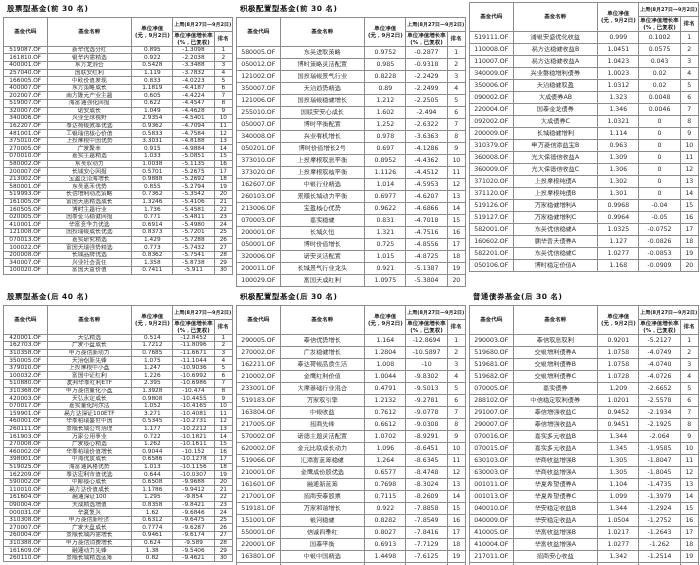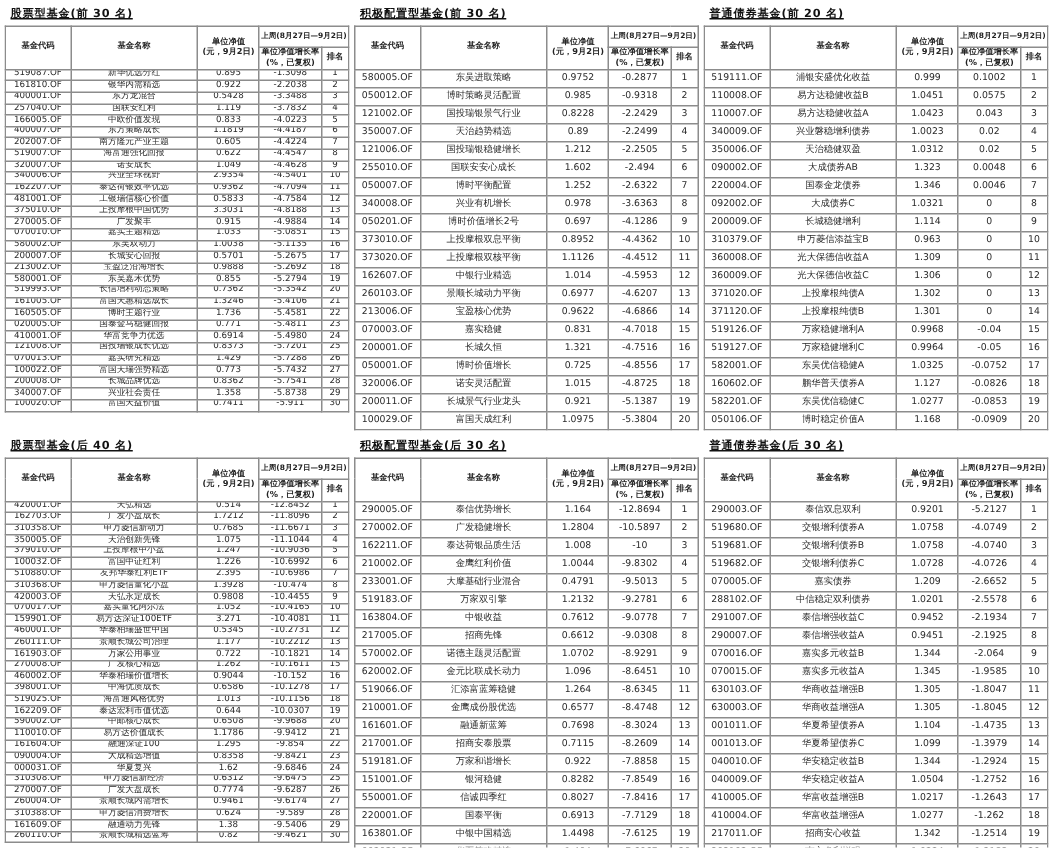--- a/index.html
+++ b/index.html
@@ -1,19 +1,19 @@
 <!DOCTYPE html>
 <html><head>
 <meta charset="utf-8">
 <style>
   html,body{margin:0;padding:0;background:#fff;}
   body{width:700px;height:565px;overflow:hidden;font-family:"DejaVu Sans",sans-serif;color:#1c1c1c;}
   .grid{display:grid;grid-template-columns:230px 230px 230px;column-gap:3px;row-gap:3px;padding:2px 2px 0 3px;}
   .tbl-sec{overflow:hidden;}
-  .tbl-title{font-size:7.5px;font-weight:bold;color:#111;margin:2px 0 3px 4px;letter-spacing:0.5px;white-space:nowrap;text-decoration:underline;}
+  .tbl-title{font-size:7.5px;font-weight:bold;color:#111;margin:2px 0 3px 4px;letter-spacing:0.5px;white-space:nowrap;}
   table{width:100%;border-collapse:collapse;table-layout:fixed;}
   th,td{border:1px solid #8c8c8c;padding:0;text-align:center;overflow:hidden;}
   th{font-size:5.5px;font-weight:bold;line-height:1.25;white-space:pre-line;color:#222;height:13px;}
   th.week{font-size:5px;white-space:nowrap;}
   td{white-space:nowrap;color:#2a2a2a;}
   .rows30 td{font-size:5.8px;height:6.6px;line-height:1;}
   .rows20 td{font-size:6.2px;height:11px;line-height:1;}
   .c-code{width:19%}.c-name{width:37%}.c-nav{width:18%}.c-rate{width:18%}.c-rank{width:8%}
   td.name{letter-spacing:0;}
 </style>
@@ -424,21 +424,20 @@
             <td class="name">富国天成红利</td>
             <td>1.0975</td>
             <td>-5.3804</td>
             <td>20</td>
           </tr>
         </tbody>
     </table>
   </section>
 
   <section class="tbl-sec rows20">
-    <div class="tbl-title">普通债券基金(前 20 名)</div>
     <table>
       <colgroup>
           <col class="c-code">
           <col class="c-name">
           <col class="c-nav">
           <col class="c-rate">
           <col class="c-rank">
         </colgroup>
       <thead>
           <tr>

